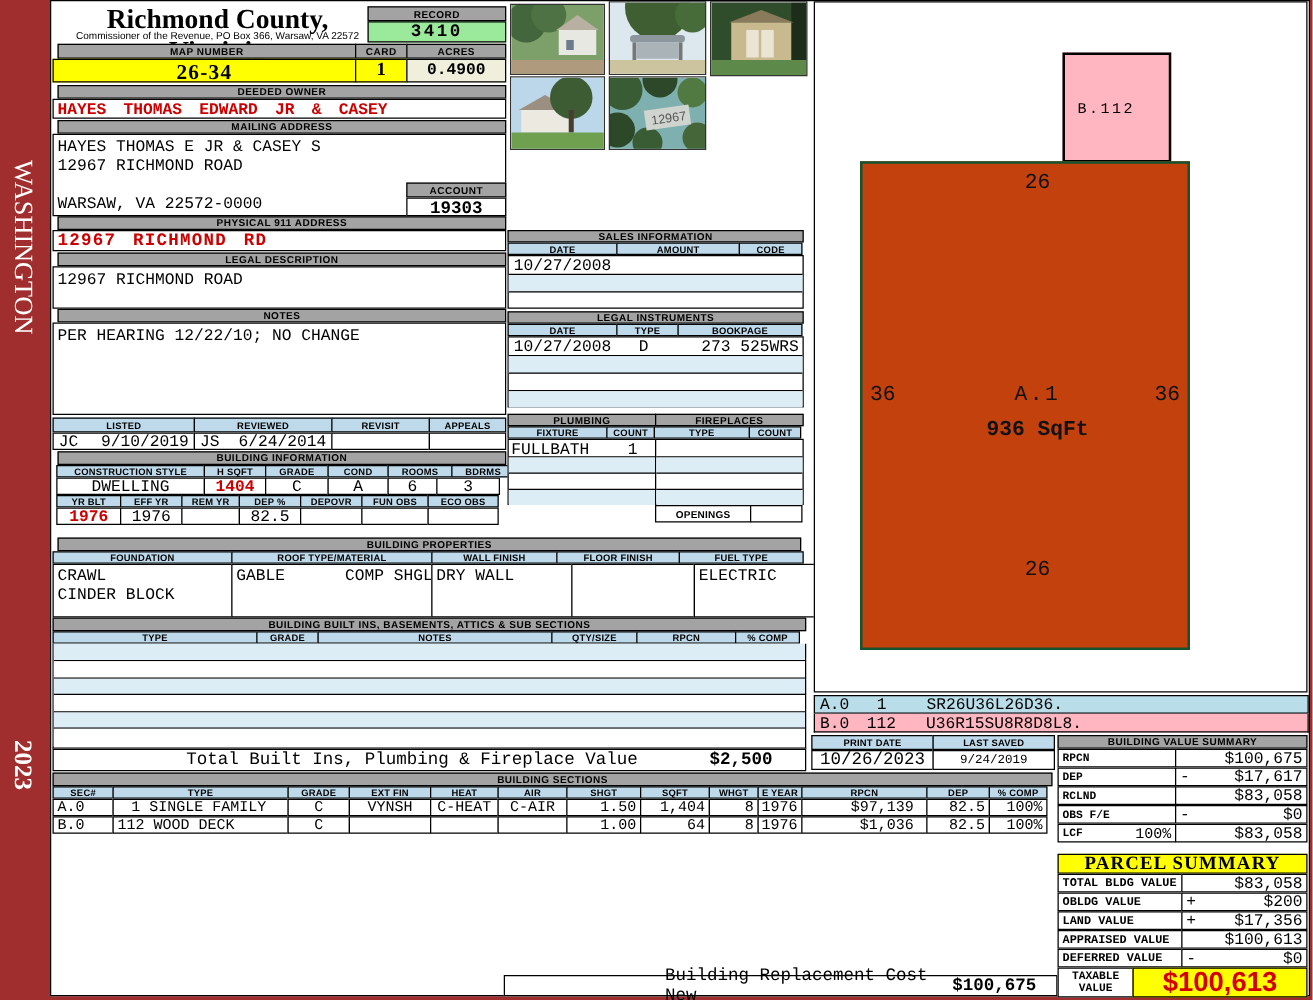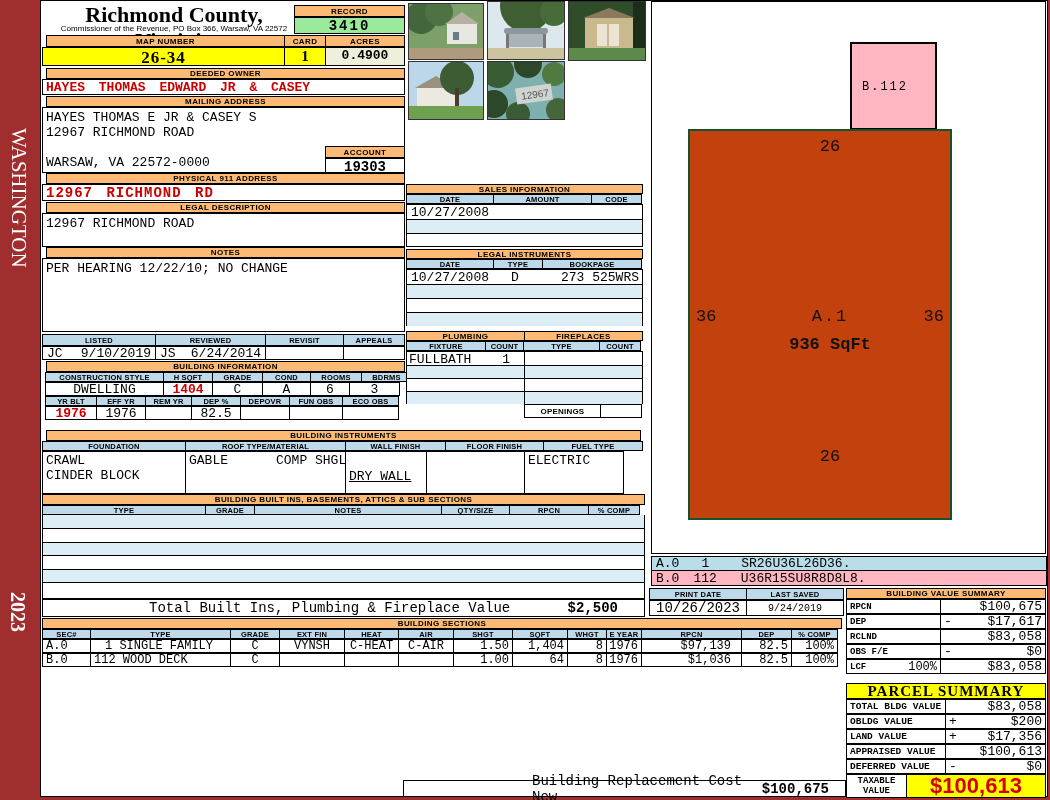--- a/index.html
+++ b/index.html
@@ -7,21 +7,21 @@
   body { background:#a12e2e; position:relative; overflow:hidden;
          font-family:"Liberation Sans", sans-serif; }
   .abs { position:absolute; }
   #card { position:absolute; left:40px; top:0; width:1008px; height:797px;
           background:#fff; border:1px solid #000; }
   
   #sidebar { position:absolute; left:0; top:0; width:40px; height:800px; background:#a12e2e; }
   .vtext { position:absolute; color:#fff; writing-mode:vertical-rl;
            font-family:"Liberation Serif", serif; white-space:nowrap; }
   
-  .hbar { position:absolute; background:#fdba74; border:1px solid #000;
+  .hbar { position:absolute; background:#a3a3a3; border:1px solid #000;
           font:bold 8px "Liberation Sans", sans-serif; letter-spacing:.4px;
           display:flex; align-items:center; justify-content:center; white-space:nowrap; }
   .row  { position:absolute; display:flex; }
   .row > * + * { margin-left:-1px; }
   .hc { background:#bdd9ea; border:1px solid #000; font:bold 7.5px "Liberation Sans", sans-serif;
         display:flex; align-items:center; justify-content:center; white-space:nowrap; letter-spacing:.2px; }
   .vc { background:#fff; border:1px solid #000; font:13px "Liberation Mono", monospace;
         display:flex; align-items:center; justify-content:center; white-space:nowrap; }
   .vc.l { justify-content:flex-start; padding-left:3px; }
   .vc.r { justify-content:flex-end; padding-right:3px; }
@@ -147,38 +147,38 @@
   <div class="row" style="left:4px; top:405px; height:14px;">
     <div class="vc red" style="width:52px;">1976</div>
     <div class="vc" style="width:50px;">1976</div>
     <div class="vc" style="width:47px;"></div>
     <div class="vc" style="width:50px;">82.5</div>
     <div class="vc" style="width:50px;"></div>
     <div class="vc" style="width:54px;"></div>
     <div class="vc" style="width:57px;"></div>
   </div>
 
-  <div class="hbar" style="left:5px; top:429px; width:595px; height:11px;">BUILDING INSTRUMENTS</div>
+  <div class="hbar" style="left:5px; top:429px; width:595px; height:11px;">BUILDING PROPERTIES</div>
   <div class="row" style="left:1px; top:440px; height:10px;">
     <div class="hc" style="width:144px;">FOUNDATION</div>
     <div class="hc" style="width:161px;">ROOF TYPE/MATERIAL</div>
     <div class="hc" style="width:101px;">WALL FINISH</div>
     <div class="hc" style="width:99px;">FLOOR FINISH</div>
     <div class="hc" style="width:100px;">FUEL TYPE</div>
   </div>
   <div class="row" style="left:1px; top:450px; height:43px;">
     <div class="vc l" style="width:144px; align-items:flex-start; flex-direction:column; justify-content:flex-start; padding-top:1px;">
       <span>CRAWL</span>
       <span>CINDER BLOCK</span>
     </div>
     <div class="vc l" style="width:161px; align-items:flex-start; padding-top:1px;">
       <span>GABLE</span>
       <span style="margin-left:48px;">COMP SHGLS</span>
     </div>
-    <div class="vc l" style="width:82px; align-items:flex-start; padding-top:17px;text-decoration:underline;">DRY WALL</div>
+    <div class="vc l" style="width:113px; align-items:flex-start; padding-top:1px;">DRY WALL</div>
     <div class="vc l" style="width:99px;  align-items:flex-start; padding-top:1px;"></div>
     <div class="vc l" style="width:100px; align-items:flex-start; padding-top:1px;">ELECTRIC</div>
   </div>
 
   <div class="hbar" style="left:1px; top:493px; width:603px; height:11px;">BUILDING BUILT INS, BASEMENTS, ATTICS &amp; SUB SECTIONS</div>
   <div class="row" style="left:1px; top:504px; height:10px;">
     <div class="hc" style="width:164px;">TYPE</div>
     <div class="hc" style="width:50px;">GRADE</div>
     <div class="hc" style="width:188px;">NOTES</div>
     <div class="hc" style="width:69px;">QTY/SIZE</div>

